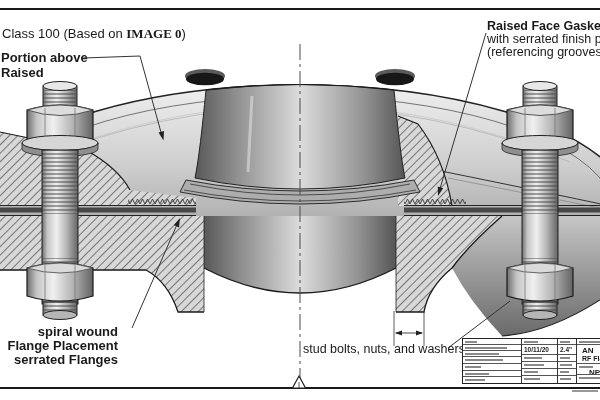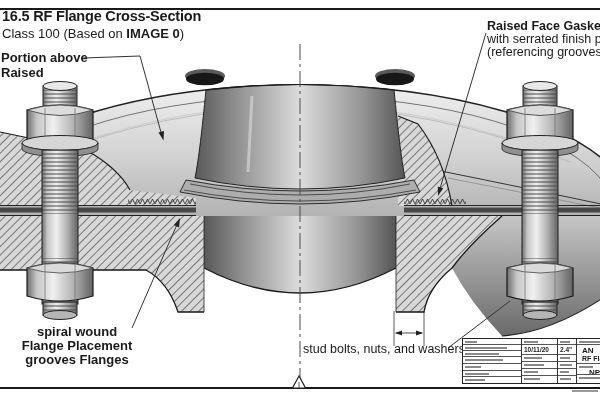--- a/index.html
+++ b/index.html
@@ -1,25 +1,25 @@
 <!DOCTYPE html>
 <html><head>
 <meta charset="utf-8">
 <style>
   html,body{margin:0;padding:0;background:#fff;}
   #stage{position:relative;width:600px;height:400px;overflow:hidden;background:#fff;
          font-family:"Liberation Sans", sans-serif;color:#1a1a1a;}
   .lbl{position:absolute;white-space:nowrap;}
-  .b{font-weight:bold;}
+  .b{font-weight:bold;font-family:Liberation Serif, serif;}
   #main-title{left:2px;top:8px;font-size:14.5px;font-weight:bold;letter-spacing:-0.2px;}
   #main-subtitle{left:2px;top:26px;font-size:13px;}
   #lbl-portion{left:1px;top:50px;font-size:13px;font-weight:bold;line-height:15px;}
   #lbl-raised{left:487px;top:20px;font-size:12.5px;line-height:13px;}
   #lbl-raised .t1{font-weight:bold;}
-  #lbl-spiral{left:21px;top:325px;width:112px;text-align:center;font-size:13px;font-weight:bold;line-height:14px;}
+  #lbl-spiral{left:6px;top:325px;width:112px;text-align:right;font-size:13px;font-weight:bold;line-height:14px;}
   #lbl-studs{left:303px;top:342px;font-size:12.5px;}
   svg{position:absolute;left:0;top:0;}
   #overlay{pointer-events:none;}
   
   #tblock{position:absolute;left:462px;top:338px;width:172px;height:46px;background:#fff;
           border:1.3px solid #222;box-sizing:border-box;font-size:6.5px;}
   .tb-col{position:absolute;top:0;bottom:0;border-right:1px solid #333;box-sizing:border-box;}
   .tb-row{border-bottom:1px solid #555;box-sizing:border-box;overflow:hidden;}
   .bar{height:2px;background:#8a8a8a;margin:2px 2px 0 2px;}
   .tb-val{font-weight:bold;font-size:6.5px;padding:1px 0 0 2px;}
@@ -182,38 +182,37 @@
       <line x1="-15" y1="265" x2="-15" y2="300" stroke="#777" stroke-width="0.8"></line>
       <line x1="15" y1="265" x2="15" y2="300" stroke="#777" stroke-width="0.8"></line>
       <rect x="-17" y="302" width="34" height="13" fill="url(#cylV)" stroke="#222" stroke-width="1"></rect>
       <rect x="-17" y="302" width="34" height="13" fill="url(#thr)"></rect>
       <ellipse cx="0" cy="315" rx="17" ry="4.5" fill="#b5b5b5" stroke="#222" stroke-width="1"></ellipse>
     </g>
 
     <line x1="300" y1="44" x2="300" y2="387" stroke="#4a4a4a" stroke-width="1" stroke-dasharray="16 4 3 4"></line>
   </svg>
 
-  <div class="lbl" id="main-title">16.5 RF Flange Cross-Section</div>
   <div class="lbl" id="main-subtitle"><span>Class 100 (Based on </span><span class="b">IMAGE 0</span><span>)</span></div>
 
   <div class="lbl" id="lbl-portion">
     <div>Portion above</div>
     <div>Raised</div>
   </div>
 
   <div class="lbl" id="lbl-raised">
     <div class="t1">Raised Face Gasket</div>
     <div>with serrated finish pro</div>
     <div>(referencing grooves in</div>
   </div>
 
   <div class="lbl" id="lbl-spiral">
     <div>spiral wound</div>
     <div>Flange Placement</div>
-    <div>grooves Flanges</div>
+    <div>serrated Flanges</div>
   </div>
 
   <div class="lbl" id="lbl-studs">stud bolts, nuts, and washers</div>
 
   <div id="tblock">
 
     <div class="tb-col" style="left:0;width:59px;">
       <div class="tb-row" style="height:6px;">
           <div class="bar" style="width:12px;"></div>
         </div>

